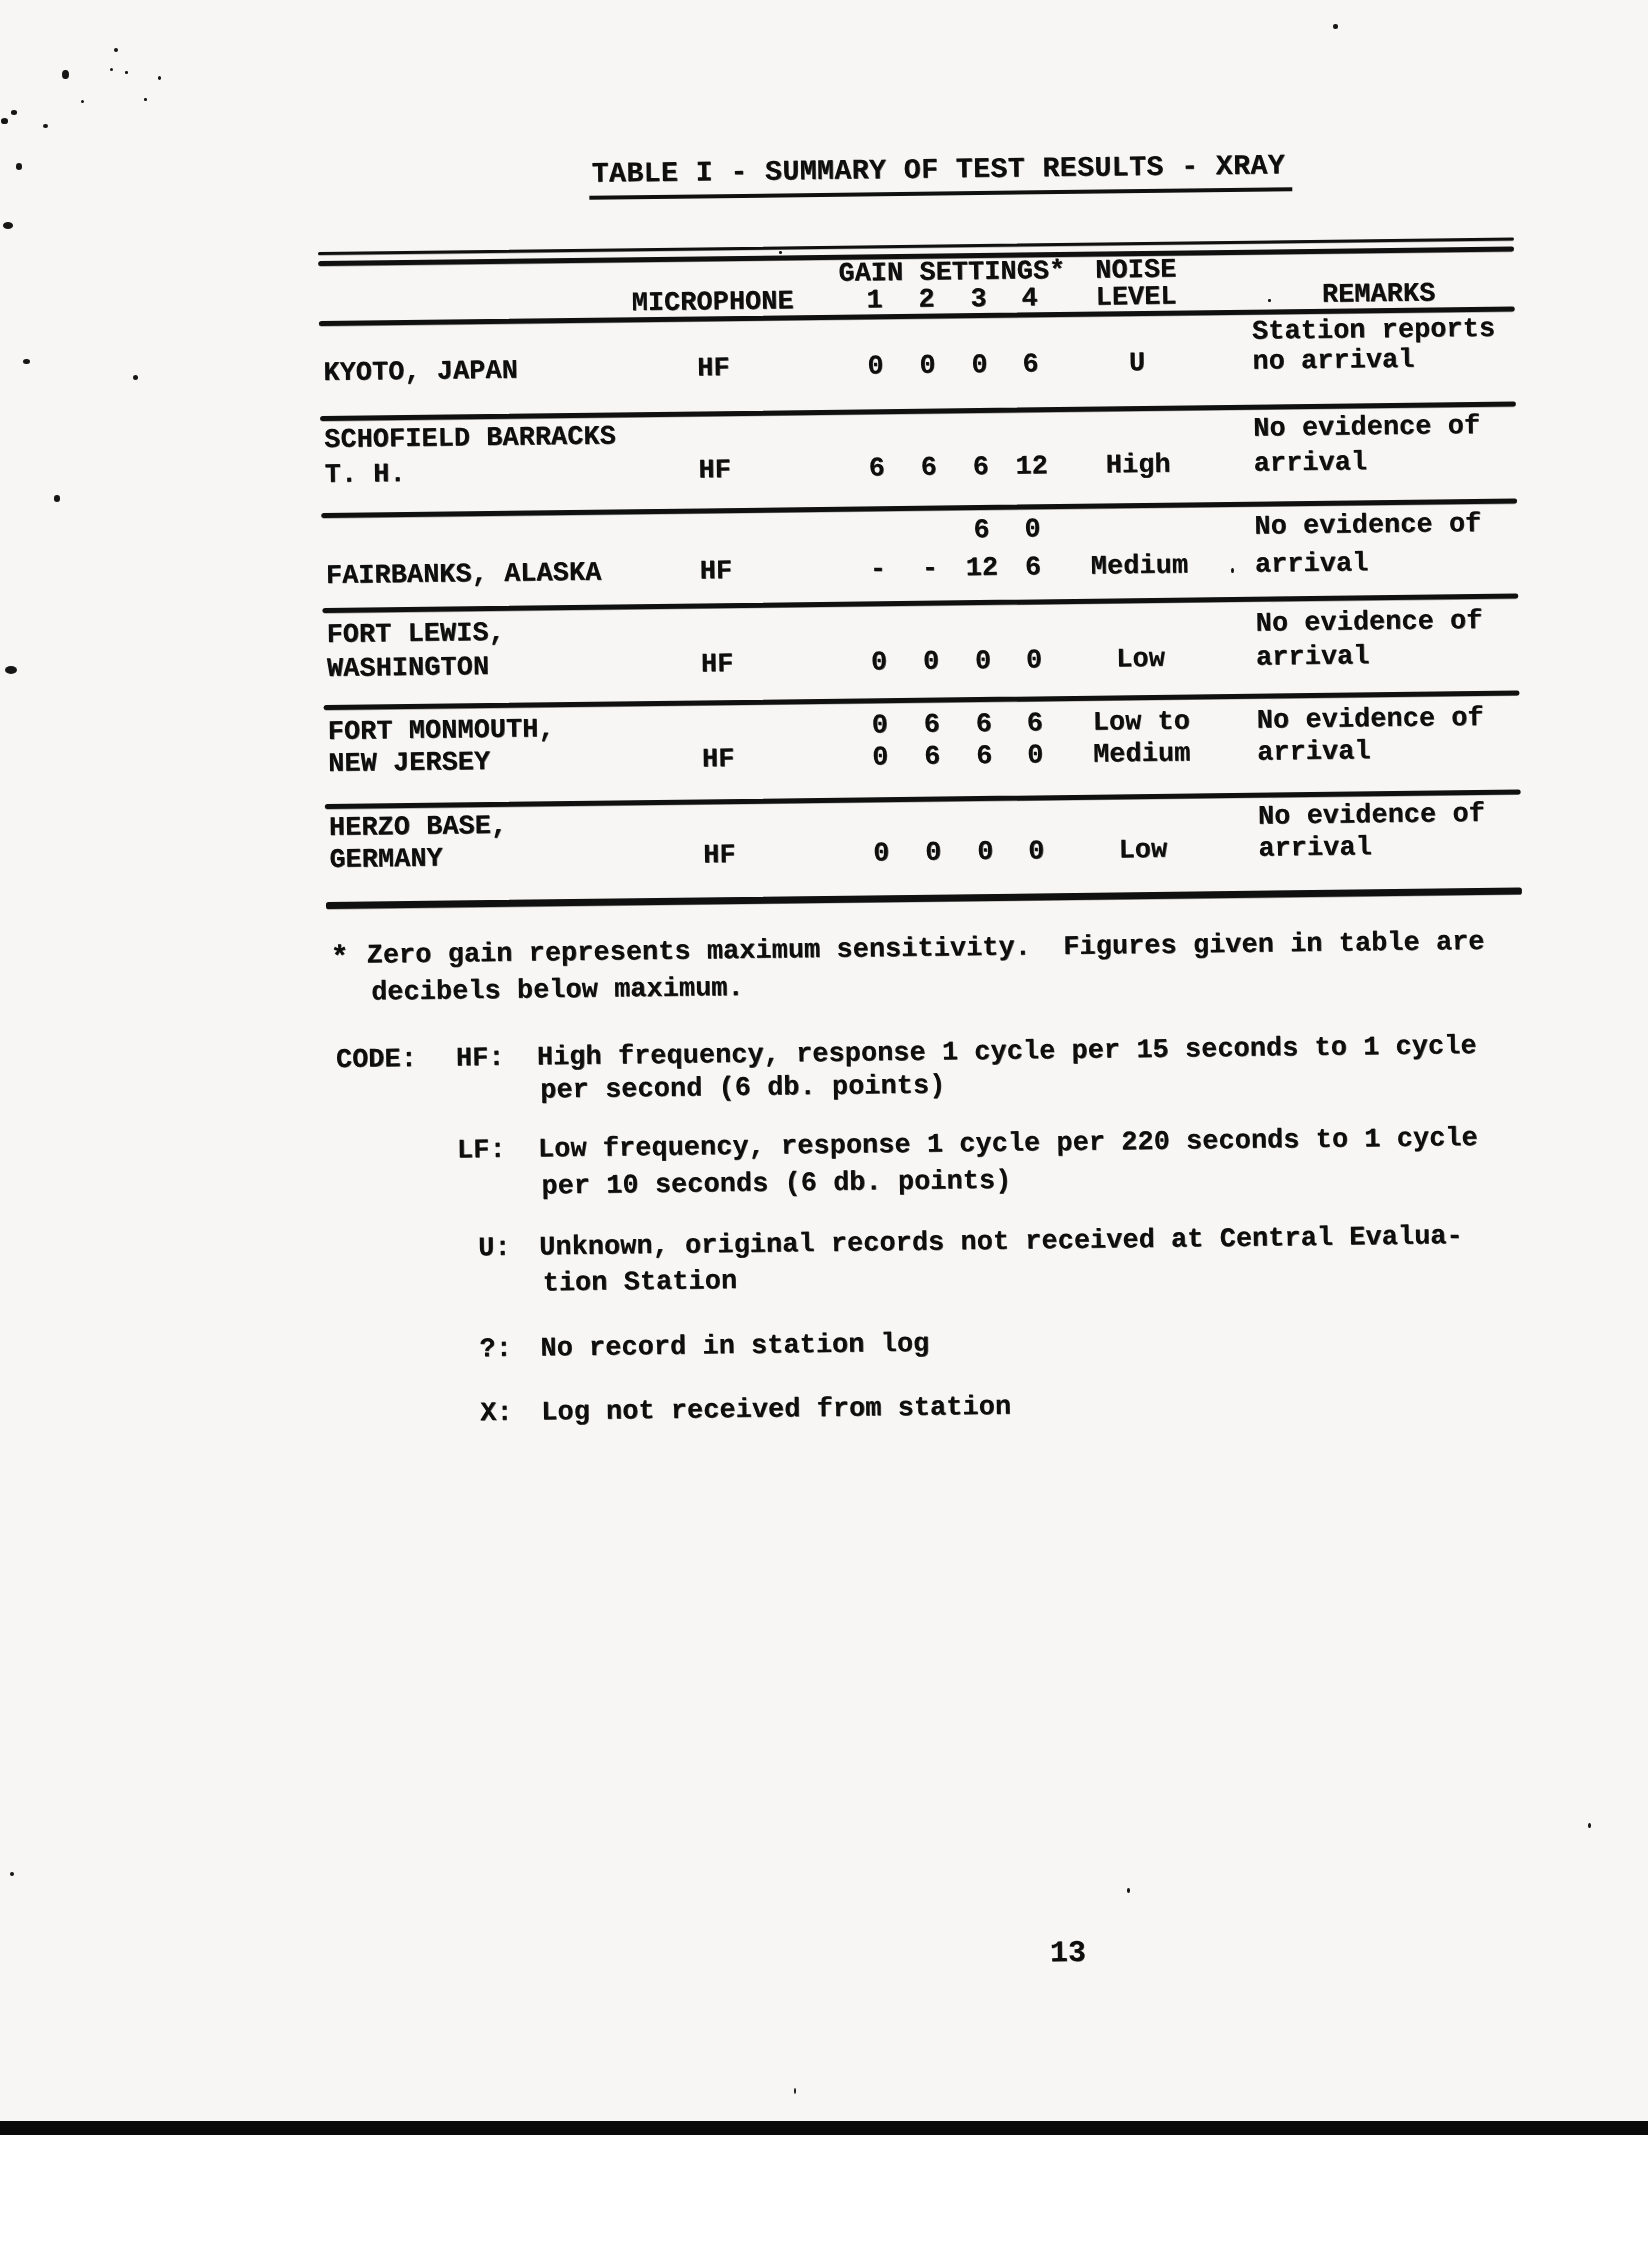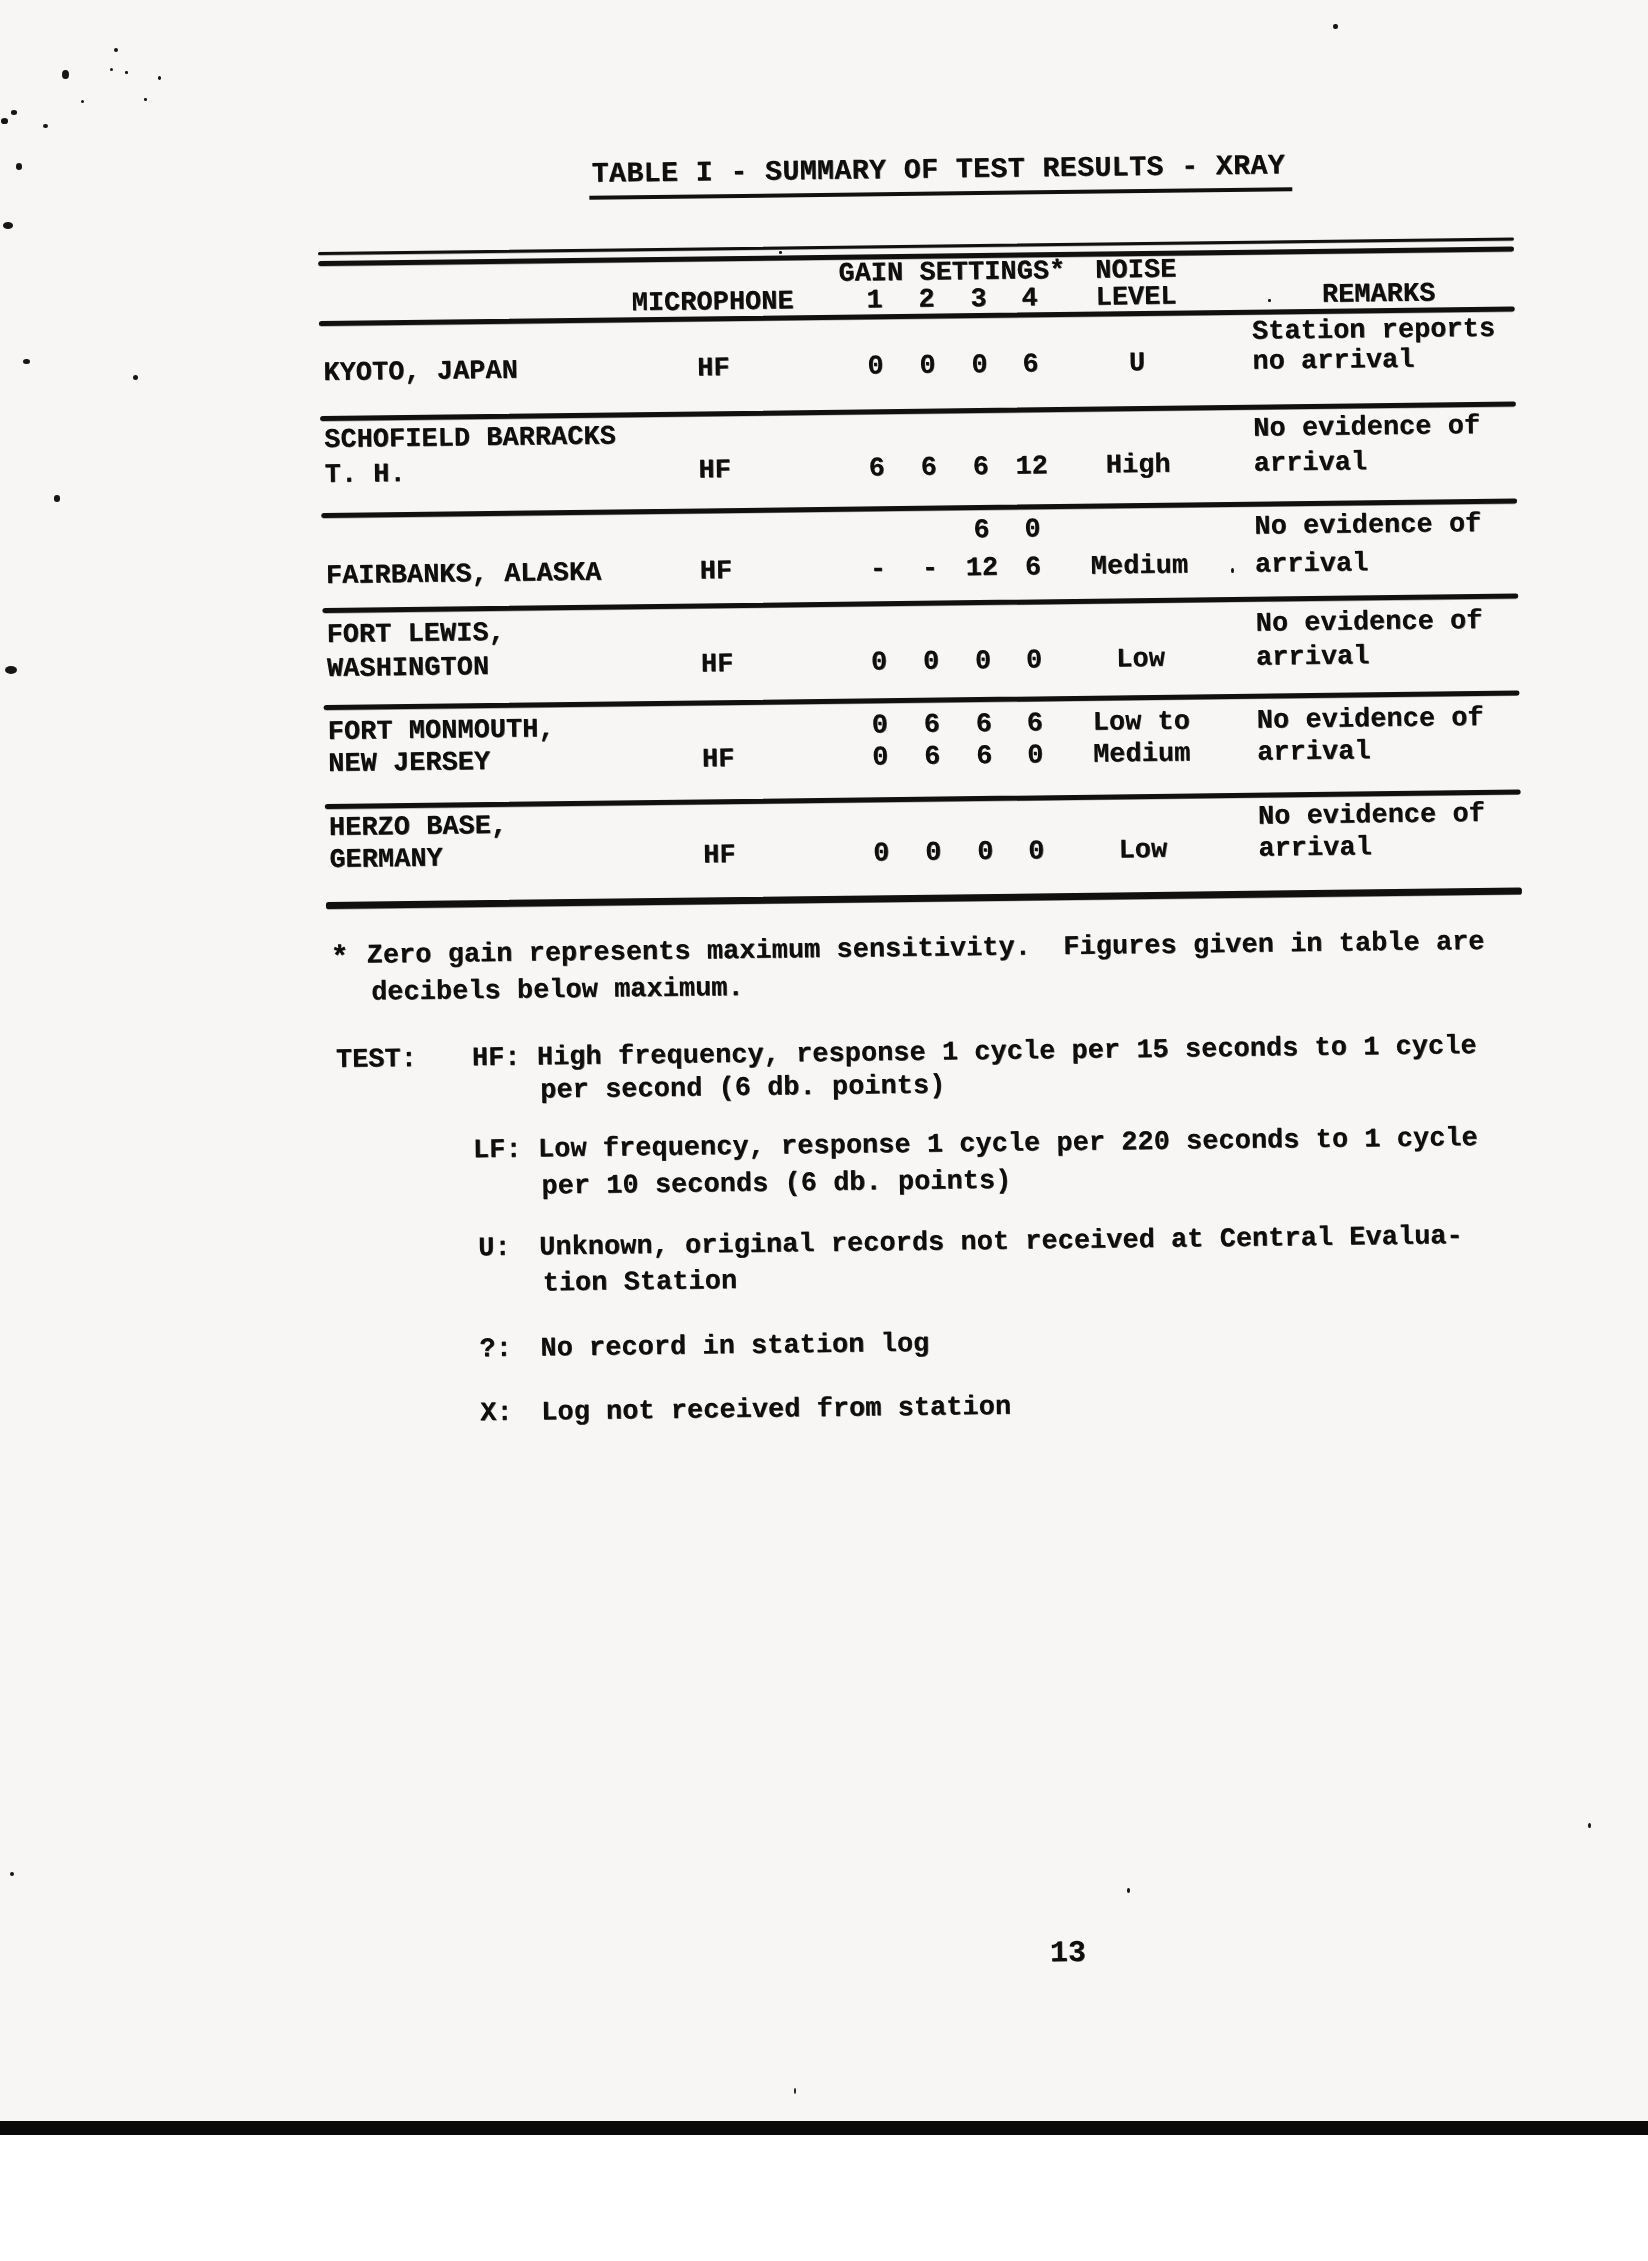--- a/index.html
+++ b/index.html
@@ -37,21 +37,21 @@
   .chg{left:517px;width:233px;text-align:center}
   .chr{left:924px;width:272px;text-align:center}
   
   .footnote{position:absolute;left:330px;top:935px;font-size:27px;}
   .fn-star{position:absolute;left:0;top:0;font-size:30px}
   .fn-l1{position:absolute;left:36px;top:0;white-space:pre}
   .fn-l2{position:absolute;left:40px;top:37px;white-space:pre}
   .codes{position:absolute;left:334px;top:1031px;font-size:27px;width:1261px;height:427px;}
   .cl{position:absolute;white-space:pre;}
   .clabel{left:0;top:7.8px}
-  .k2{left:136px}.k1{left:140px}
+  .k2{left:120px}.k1{left:140px}
   .t{left:201px}.t2{left:204px}
   .y0{top:7.8px}.y0b{top:41px}
   .y1{top:100px}.y1b{top:137px}
   .y2{top:198px}.y2b{top:234px}
   .y3{top:299px}
   .y4{top:363px}
   .pageno{position:absolute;left:1037px;top:1939px;font-size:30px;}
   
   .below{position:absolute;left:0;top:2135px;width:100%;height:127px;background:#ffffff;}
   .bar{position:absolute;left:0;top:2121px;width:100%;height:13.6px;background:#0a0a0a;}
@@ -193,21 +193,21 @@
       <div class="rule rI"></div>
     </div>
 
     <div class="footnote">
       <span class="fn-star">*</span>
       <span class="fn-l1">Zero gain represents maximum sensitivity.  Figures given in table are</span>
       <span class="fn-l2">decibels below maximum.</span>
     </div>
 
     <div class="codes">
-      <span class="cl clabel">TEST:</span>
+      <span class="cl clabel">CODE:</span>
       <span class="cl k2 y0">HF:</span>
       <span class="cl t y0">High frequency, response 1 cycle per 15 seconds to 1 cycle</span>
       <span class="cl t2 y0b">per second (6 db. points)</span>
       <span class="cl k2 y1">LF:</span>
       <span class="cl t y1">Low frequency, response 1 cycle per 220 seconds to 1 cycle</span>
       <span class="cl t2 y1b">per 10 seconds (6 db. points)</span>
       <span class="cl k1 y2">U:</span>
       <span class="cl t y2">Unknown, original records not received at Central Evalua-</span>
       <span class="cl t2 y2b">tion Station</span>
       <span class="cl k1 y3">?:</span>

